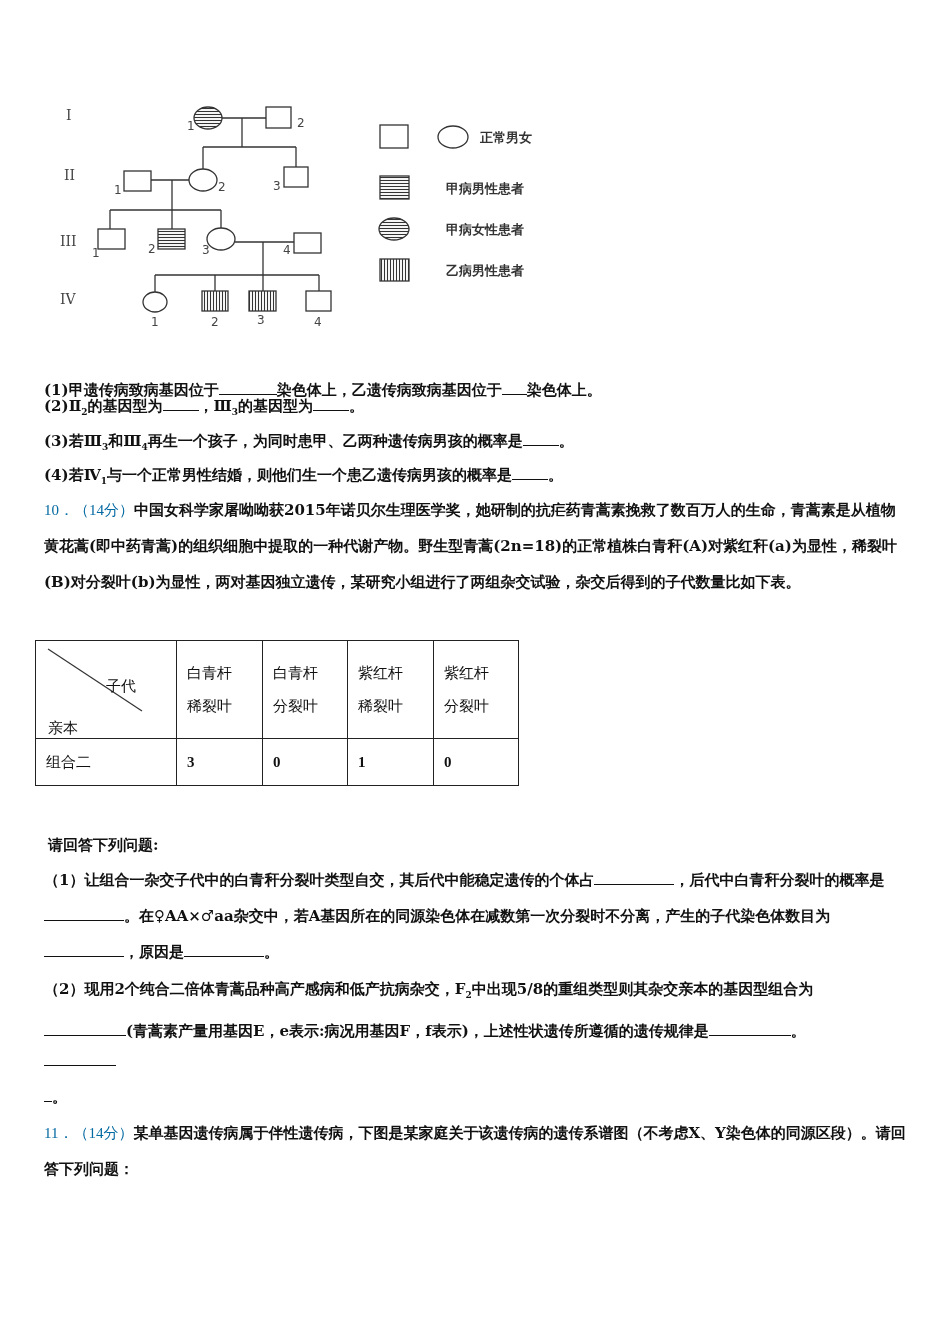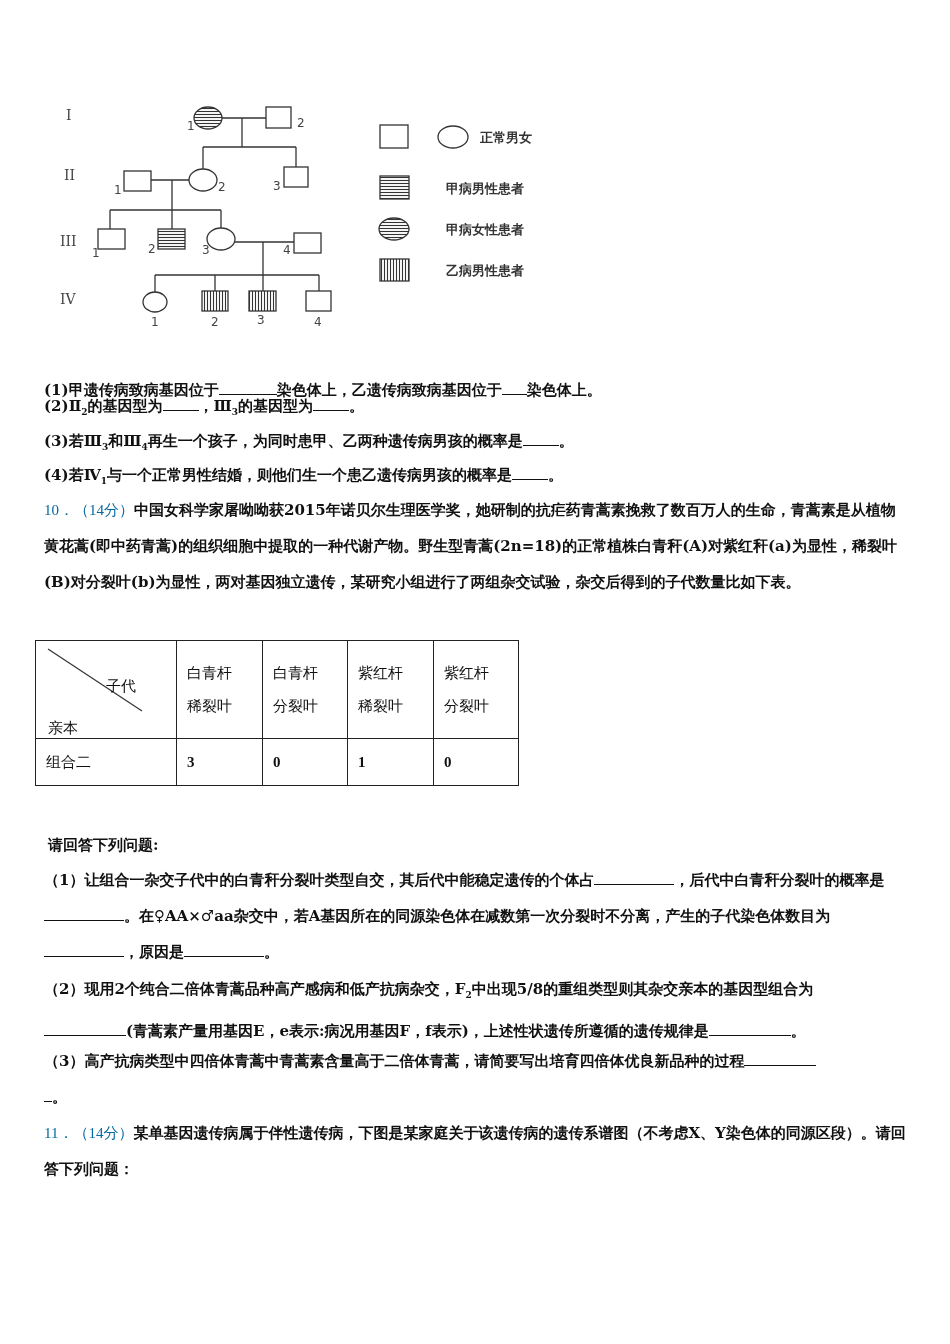--- a/index.html
+++ b/index.html
@@ -174,18 +174,18 @@
 
 <div class="para" style="top:862px;">
   <span>（1）让组合一杂交子代中的白青秆分裂叶类型自交，其后代中能稳定遗传的个体占</span><span class="blank" style="width:80px"></span><span>，后代中白青秆分裂叶的概率是</span><span class="blank" style="width:80px"></span><span>。在♀AA×♂aa杂交中，若A基因所在的同源染色体在减数第一次分裂时不分离，产生的子代染色体数目为</span><span class="blank" style="width:80px"></span><span>，原因是</span><span class="blank" style="width:80px"></span><span>。</span>
 </div>
 
 <div class="para" style="top:971px;">
   <span>（2）现用2个纯合二倍体青蒿品种高产感病和低产抗病杂交，F</span><sub>2</sub><span>中出现5/8的重组类型则其杂交亲本的基因型组合为</span><br><span class="blank" style="width:82px"></span><span>(青蒿素产量用基因E，e表示:病况用基因F，f表示)，上述性状遗传所遵循的遗传规律是</span><span class="blank" style="width:82px"></span><span>。</span>
 </div>
 
 <div class="para" style="top:1043px;">
-  <span>（3）高产抗病类型中四倍体青蒿中青蒿素含量高于二倍体青蒿，请简要写出培育四倍体优良新品种的过程</span><span class="blank" style="width:72px"></span><br><span class="blank" style="width:8px"></span><span>。</span>
+  <span class="blank" style="width:72px"></span><br><span class="blank" style="width:8px"></span><span>。</span>
 </div>
 
 <div class="para" style="top:1115px;">
   <span class="num">11．（14分）</span><span>某单基因遗传病属于伴性遗传病，下图是某家庭关于该遗传病的遗传系谱图（不考虑X、Y染色体的同源区段）。请回答下列问题：</span>
 </div>
 
 </body></html>

